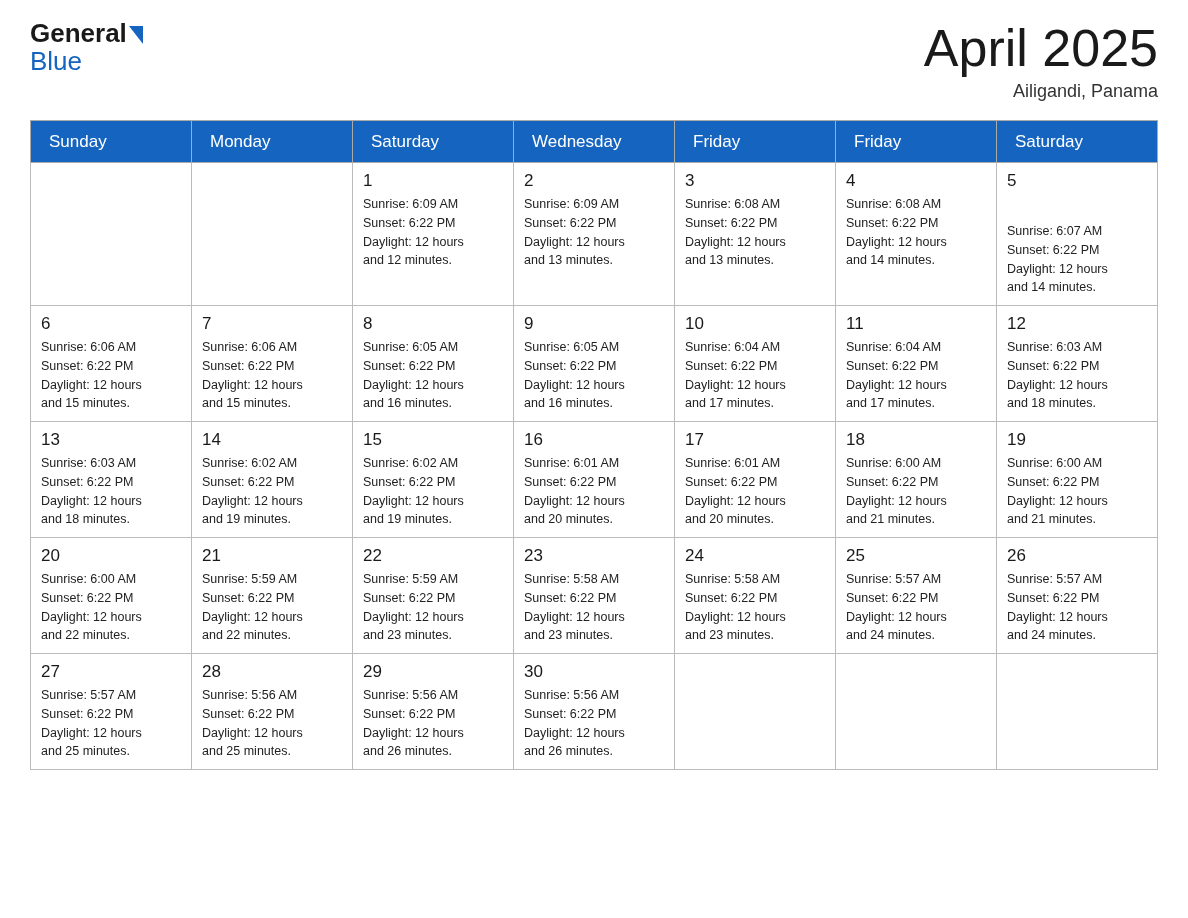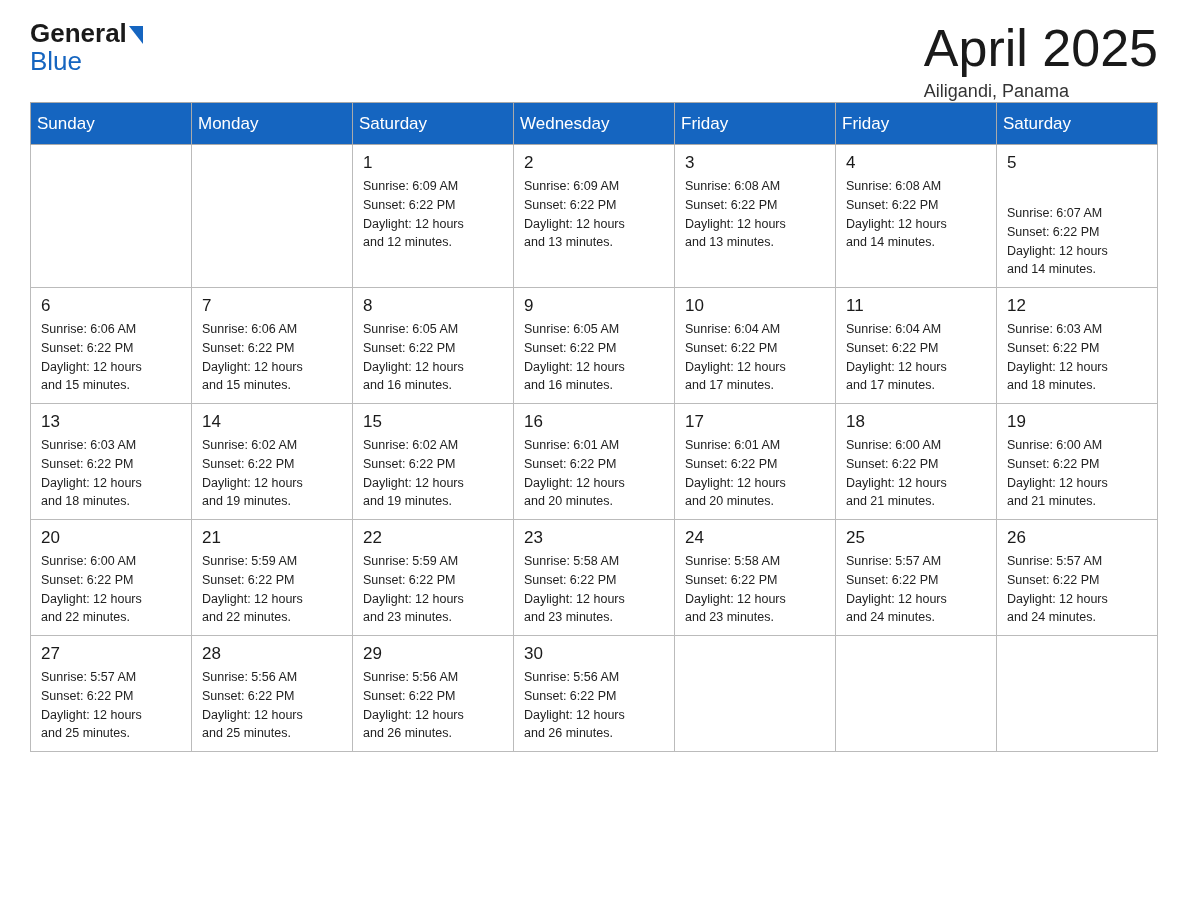--- a/index.html
+++ b/index.html
@@ -8,20 +8,21 @@
       background: #fff;
       color: #222;
       width: 1188px;
       min-height: 918px;
       padding: 20px 30px;
     }
     .header {
       display: flex;
       justify-content: space-between;
       align-items: flex-start;
+      margin-bottom: 18px;
     }
     .logo {
       display: flex;
       align-items: center;
     }
     .logo-text {
       font-size: 26px;
       font-weight: bold;
       color: #1a1a1a;
       line-height: 1;
@@ -42,20 +43,21 @@
     .logo-top {
       display: flex;
       align-items: center;
     }
     .logo-blue {
       color: #1565c0;
       font-size: 26px;
       font-weight: normal;
     }
     .title-block {
+      text-align: right;
     }
     .title-block .month-year {
       font-size: 52px;
       font-weight: normal;
       color: #1a1a1a;
       line-height: 1.1;
     }
     .title-block .location {
       font-size: 18px;
       color: #333;
@@ -64,21 +66,21 @@
     .calendar {
       width: 100%;
       border-collapse: collapse;
       border: 1px solid #aaa;
     }
     .calendar th {
       background-color: #1565c0;
       color: #fff;
       font-size: 17px;
       font-weight: normal;
-      padding: 10px 6px;
+      padding: 10px 18px;
       text-align: left;
       border: 1px solid #aaa;
     }
     .calendar td {
       vertical-align: top;
       border: 1px solid #bbb;
       padding: 8px 10px;
       width: 14.28%;
       min-height: 100px;
       font-size: 13px;

